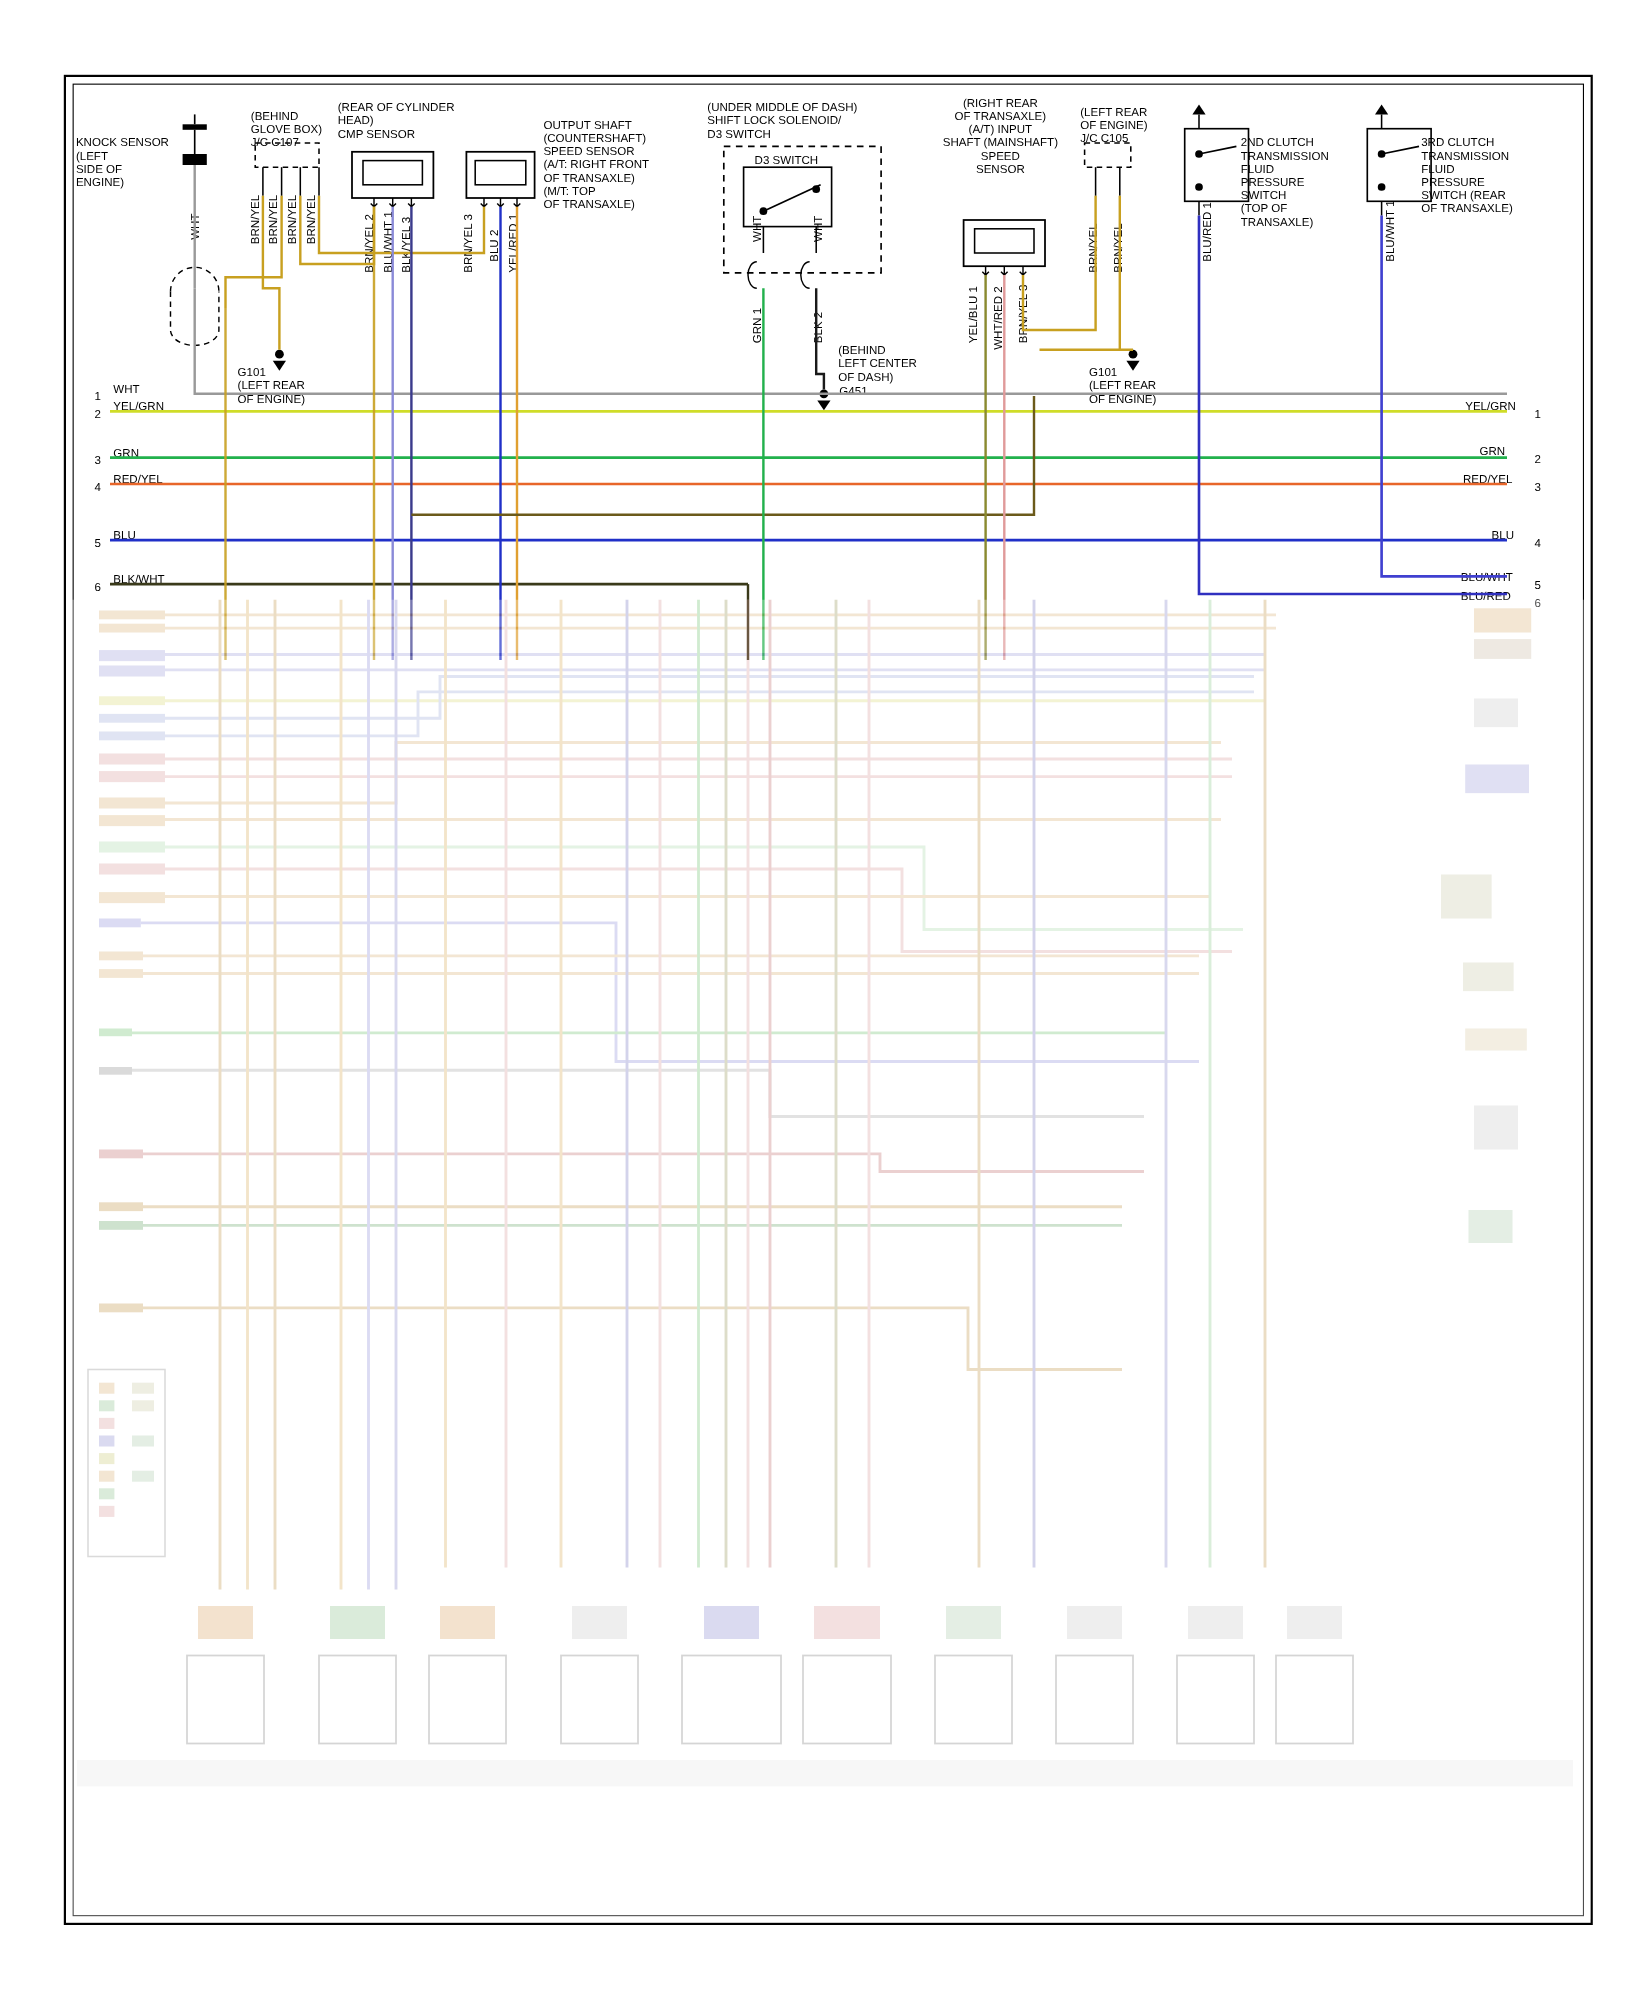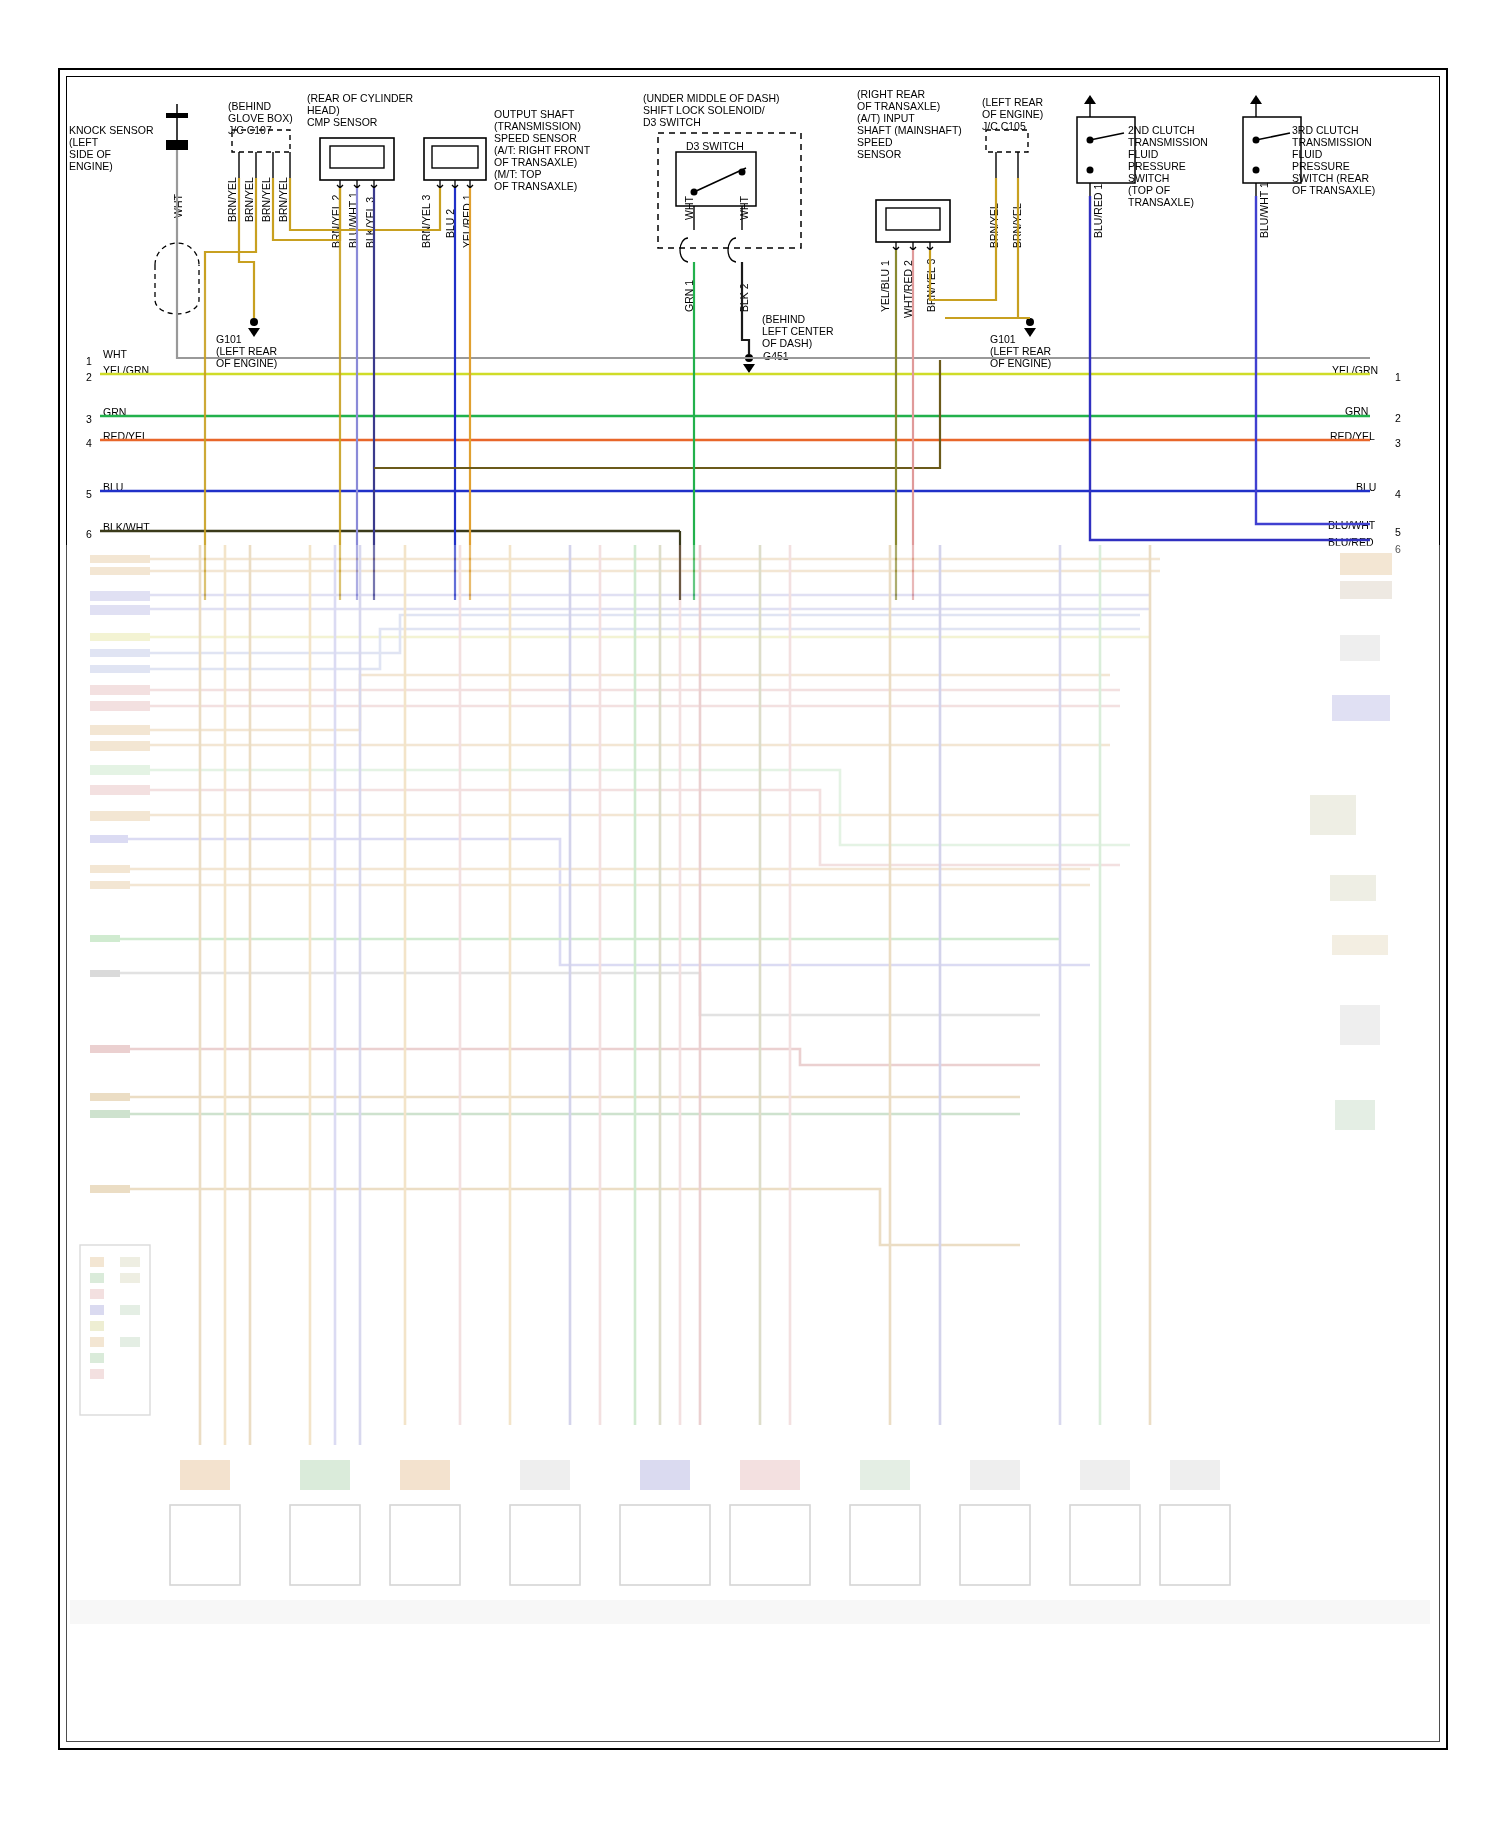--- a/index.html
+++ b/index.html
@@ -90,30 +90,30 @@
 (LEFT
 SIDE OF
 ENGINE)</div>
   <div class="lbl" style="left:228px; top:100px;">(BEHIND
 GLOVE BOX)
 J/C C107</div>
   <div class="lbl" style="left:307px; top:92px;">(REAR OF CYLINDER
 HEAD)
 CMP SENSOR</div>
   <div class="lbl" style="left:494px; top:108px;">OUTPUT SHAFT
-(TRANSMISSION)
+(COUNTERSHAFT)
 SPEED SENSOR
 (A/T: RIGHT FRONT
 OF TRANSAXLE)
 (M/T: TOP
 OF TRANSAXLE)</div>
   <div class="lbl" style="left:643px; top:92px;">(UNDER MIDDLE OF DASH)
 SHIFT LOCK SOLENOID/
 D3 SWITCH</div>
-  <div class="lbl" style="left:857px; top:88px;">(RIGHT REAR
+  <div class="lbl" style="left:857px; top:88px;text-align:center;">(RIGHT REAR
 OF TRANSAXLE)
 (A/T) INPUT
 SHAFT (MAINSHAFT)
 SPEED
 SENSOR</div>
   <div class="lbl" style="left:982px; top:96px;">(LEFT REAR
 OF ENGINE)
 J/C C105</div>
   <div class="lbl" style="left:1128px; top:124px;">2ND CLUTCH
 TRANSMISSION

